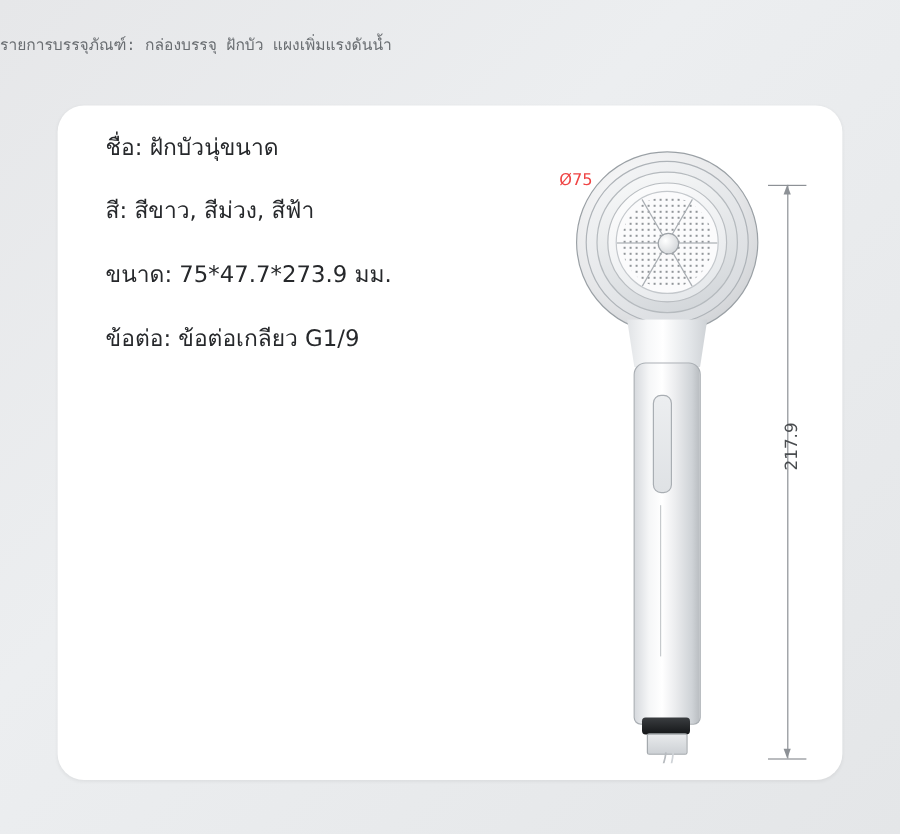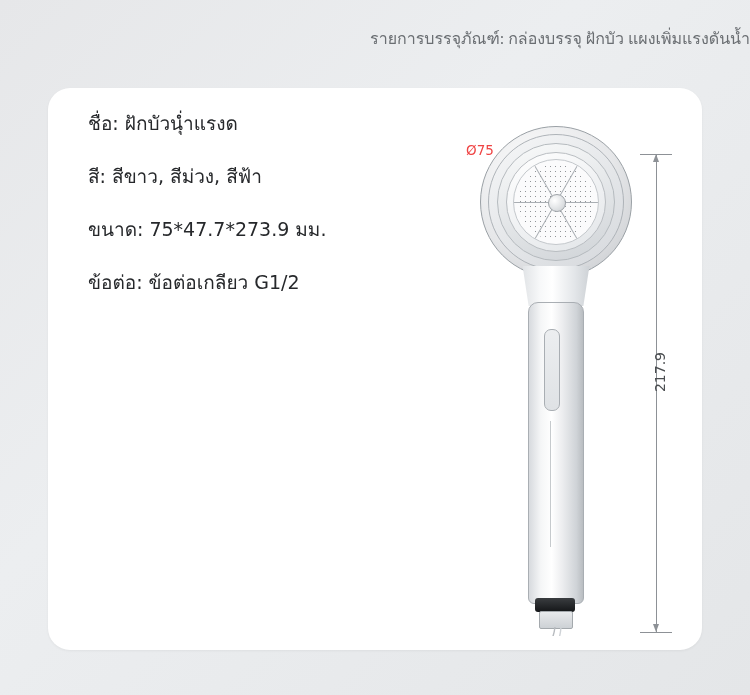--- a/index.html
+++ b/index.html
@@ -17,25 +17,25 @@
   .page {
     position: absolute;
     inset: 0;
     background: linear-gradient(135deg, #e6e7e9 0%, #eceef0 40%, #e4e6e8 100%);
   }
   .header {
     position: absolute;
     top: 26px;
     left: 0;
     width: 750px;
-    text-align: right;
+    text-align: left;
     color: #6a6e72;
-    font-size: 16px;
+    font-size: 13px;
     line-height: 25px;
-    font-family: Liberation Serif, serif;
+    font-family: Liberation Mono, monospace;
   }
   .header .line {
     display: block;
     white-space: nowrap;
   }
   .card {
     position: absolute;
     left: 48px;
     top: 88px;
     width: 654px;
@@ -270,24 +270,24 @@
 
 <div class="page">
 
   <div class="header">
     <span class="line">รายการบรรจุภัณฑ์: กล่องบรรจุ ฝักบัว แผงเพิ่มแรงดันน้ำ</span>
   </div>
 
   <div class="card">
 
     <div class="spec-list">
-      <div class="spec-row">ชื่อ: ฝักบัวนุ่ำแรงด</div>
+      <div class="spec-row">ชื่อ: ฝักบัวนุ่ขนาด</div>
       <div class="spec-row">สี: สีขาว, สีม่วง, สีฟ้า</div>
       <div class="spec-row">ขนาด: 75*47.7*273.9 มม.</div>
-      <div class="spec-row">ข้อต่อ: ข้อต่อเกลียว G1/2</div>
+      <div class="spec-row">ข้อต่อ: ข้อต่อเกลียว G1/9</div>
     </div>
 
     <div class="product">
 
       <div class="dim-line-v"></div>
       <div class="dim-tick-top"></div>
       <div class="dim-tick-bot"></div>
       <div class="dim-arrow-up"></div>
       <div class="dim-arrow-dn"></div>
       <div class="dim-label-v">217.9</div>

